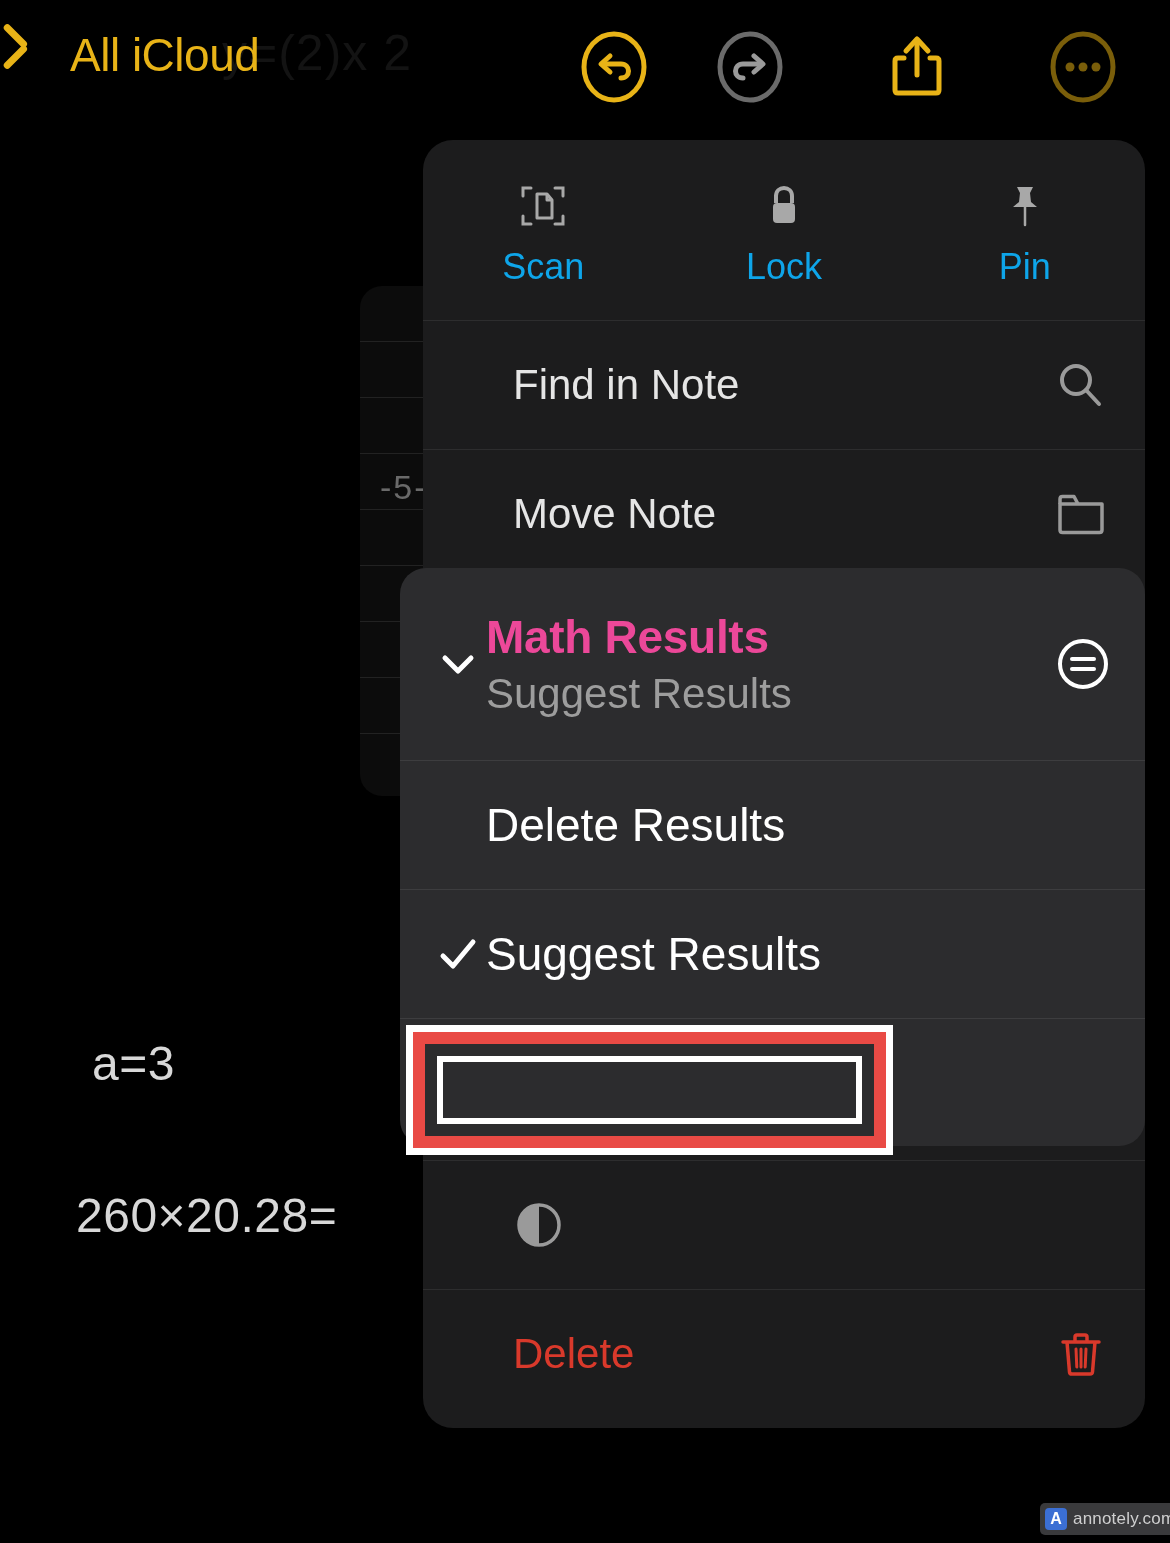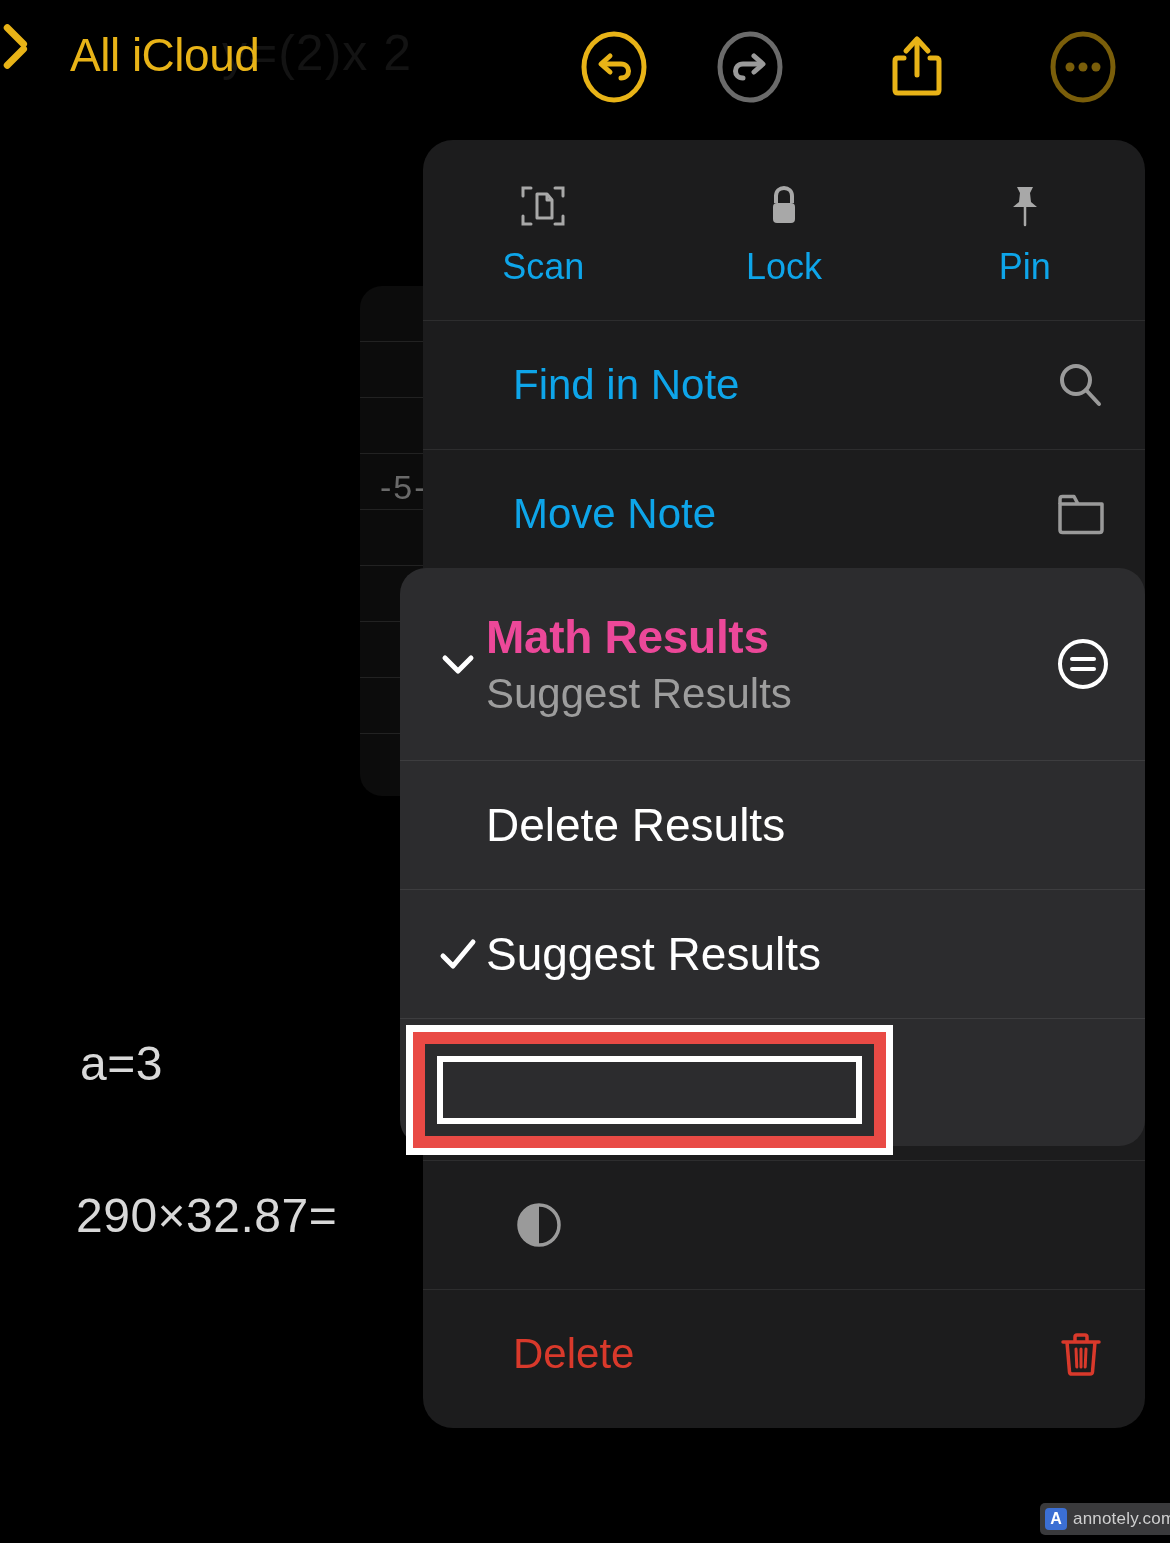--- a/index.html
+++ b/index.html
@@ -50,21 +50,21 @@
   .bg-tick {
     position: absolute; left: 20px; top: 14px;
     font-size: 34px; color: #6a6a6a; letter-spacing: 2px;
   }
 
   
   .note-line {
     position: absolute; color: #d8d8d8; font-size: 48px;
     letter-spacing: 0.5px; white-space: nowrap;
   }
-  #note-line-1 { left: 80px; top: 1036px; }
+  #note-line-1 { left: 92px; top: 1036px; }
   #note-line-2 { left: 76px; top: 1188px; }
 
   
   .menu {
     position: absolute; left: 423px; top: 140px; width: 722px; height: 1288px;
     background: #1c1c1d; border-radius: 30px; overflow: hidden;
   }
   .quick-row {
     display: flex; height: 180px; align-items: flex-start; padding-top: 42px;
   }
@@ -74,21 +74,21 @@
   }
   .quick-item .qi-icon { width: 48px; height: 48px; display: block; }
   .quick-item .qi-label { font-size: 36px; color: #0ea5e9; }
 
   .menu-sep { height: 1px; background: #2d2d2e; }
 
   .menu-row {
     height: 128px; display: flex; align-items: center; justify-content: space-between;
     padding: 0 38px 0 90px; cursor: pointer;
   }
-  .menu-row .mr-label { font-size: 42px; color: #0ea5e9; white-space: nowrap; }
+  .menu-row .mr-label { font-size: 42px; color: #e5e5e5; white-space: nowrap; }
   .menu-row .mr-icon { width: 52px; height: 52px; flex: 0 0 52px; }
   .menu-row.danger .mr-label { color: #D9392B; }
 
   
   .menu-gap { height: 582px; }
 
   
   .submenu {
     position: absolute; left: 400px; top: 568px; width: 745px; height: 578px;
     background: #2c2c2e; border-radius: 26px; overflow: hidden;
@@ -152,21 +152,21 @@
       <span class="bg-tick">-5-</span>
     </div>
     <div class="row"></div>
     <div class="row"></div>
     <div class="row"></div>
     <div class="row"></div>
     <div class="row"></div>
   </div>
 
   <div class="note-line" id="note-line-1">a=3</div>
-  <div class="note-line" id="note-line-2">290×32.87=</div>
+  <div class="note-line" id="note-line-2">260×20.28=</div>
 
   <div class="toolbar">
     <div class="back-btn">
       <span class="chev-back"></span>
       <span class="back-label">All iCloud</span>
     </div>
 
     <div class="tool-icon" id="undo-icon">
       <svg viewBox="0 0 74 74" fill="none">
         <ellipse cx="37" cy="37" rx="30" ry="33" stroke="#E8B317" stroke-width="5"></ellipse>

